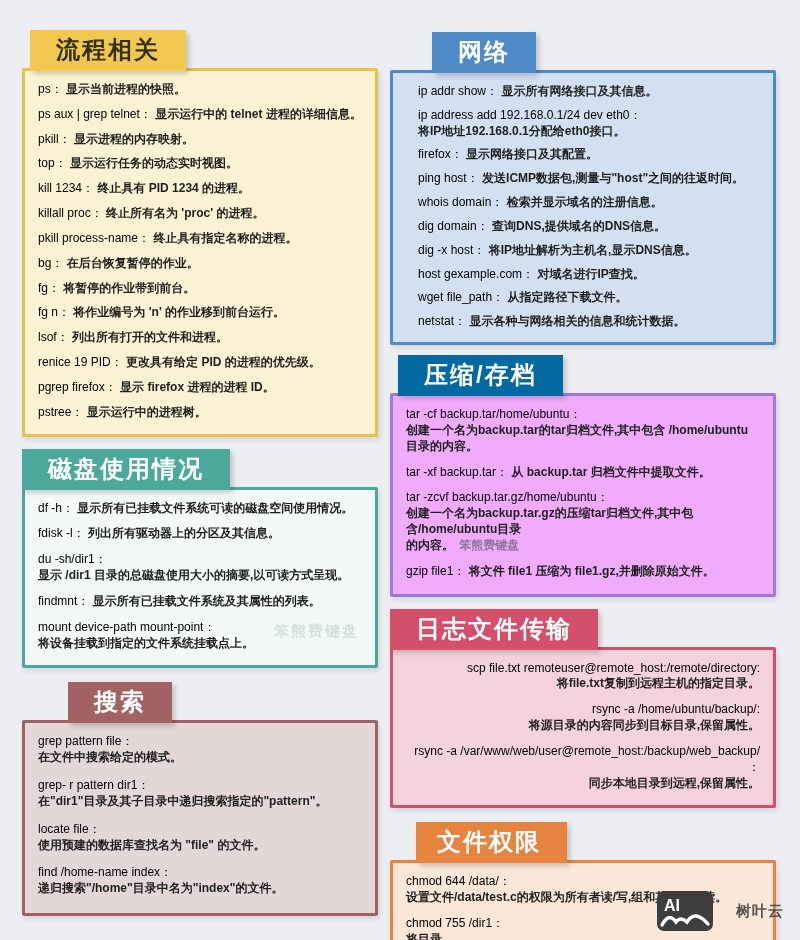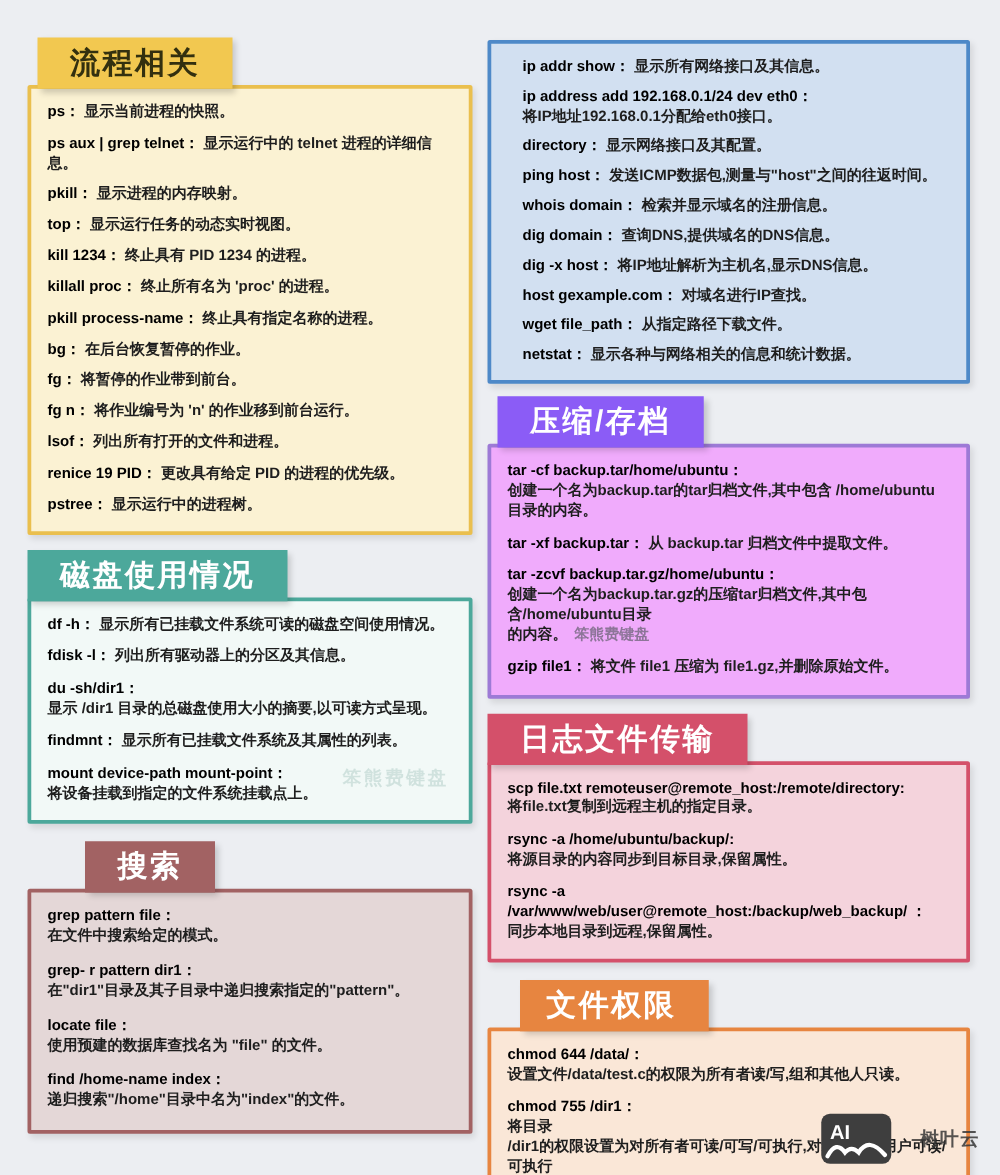--- a/index.html
+++ b/index.html
@@ -8,38 +8,38 @@
   .cols{display:flex;align-items:flex-start;}
   .col-left{width:356px;margin-left:22px;margin-top:30px;}
   .col-right{width:386px;margin-left:12px;margin-top:32px;}
   .section{display:block;}
   .tab{display:inline-block;position:relative;z-index:2;margin-bottom:-3px;
        padding:4px 26px 5px;font-size:24px;font-weight:bold;letter-spacing:2px;
        box-shadow:3px 3px 5px rgba(0,0,0,0.18);}
   .panel-body{position:relative;border:3px solid;padding:11px 13px 4px;border-radius:2px;
        box-shadow:2px 3px 5px rgba(0,0,0,0.10);}
   .item{font-size:12px;line-height:1.32;color:#1b1b1b;}
-  .cmd{font-weight:bold;color:#000;}
+  .cmd{font-weight:normal;color:#000;}
   .desc{font-weight:bold;color:#1e1e1e;white-space:pre-line;}
   .wm-inline{font-weight:bold;color:#6d6478;opacity:0.75;padding-left:2px;}
   .panel-wm{position:absolute;right:16px;bottom:24px;font-size:15px;font-weight:bold;
        color:#3e7d71;opacity:0.18;letter-spacing:2px;pointer-events:none;}
   
   .s-process .tab{margin-left:8px;}
   .s-disk{display:block;margin-top:12px;} .s-disk .tab{margin-left:0;}
   .s-search{display:block;margin-top:14px;} .s-search .tab{margin-left:46px;}
   .s-network .tab{margin-left:42px;}
   .s-archive{display:block;margin-top:10px;} .s-archive .tab{margin-left:8px;}
   .s-transfer{display:block;margin-top:12px;} .s-transfer .tab{margin-left:0;}
   .s-permission{display:block;margin-top:14px;} .s-permission .tab{margin-left:26px;padding-left:21px;}
   .s-process .item{margin-bottom:9px;}
   .s-network .item{margin-bottom:8px;padding-left:12px;}
   .s-disk .item{margin-bottom:10px;}
   .s-archive .item{margin-bottom:10px;}
-  .s-transfer .item{margin-bottom:10px;}
+  .s-transfer .item{margin-bottom:10px;text-align:right;}
   .s-search .item{margin-bottom:12px;}
   .s-permission .item{margin-bottom:10px;}
   
   .brand{position:absolute;right:16px;bottom:8px;display:flex;align-items:center;gap:22px;z-index:5;}
   .brand-name{font-size:15px;font-weight:bold;color:rgba(55,55,55,0.85);letter-spacing:1px;}
 </style>
 </head>
 <body>
 
 <div class="page">
@@ -89,20 +89,23 @@
   </div>
 
   <div class="item">
     <span class="cmd">lsof：</span><span class="sep"> </span><span class="desc">列出所有打开的文件和进程。</span>
   </div>
 
   <div class="item">
     <span class="cmd">renice 19 PID：</span><span class="sep"> </span><span class="desc">更改具有给定 PID 的进程的优先级。</span>
   </div>
 
+  <div class="item">
+    <span class="cmd">pgrep firefox：</span><span class="sep"> </span><span class="desc">显示 firefox 进程的进程 ID。</span>
+  </div>
 
   <div class="item">
     <span class="cmd">pstree：</span><span class="sep"> </span><span class="desc">显示运行中的进程树。</span>
   </div>
 </div>
   </div>
 
   <div class="section s-disk">
     <div class="tab" style="background: rgb(76, 168, 155); color: rgb(255, 255, 255);">磁盘使用情况</div>
     <div class="panel-body" style="background: rgb(242, 249, 247); border-color: rgb(76, 168, 155);">
@@ -147,31 +150,32 @@
 
   <div class="item">
     <span class="cmd">find /home-name index：</span><br><span class="desc">递归搜索"/home"目录中名为"index"的文件。</span>
   </div>
 
 </div>
   </div>
 </div>
     <div class="col-right" id="col-right">
   <div class="section s-network">
+    <div class="tab" style="background: rgb(78, 137, 200); color: rgb(255, 255, 255);">网络</div>
     <div class="panel-body" style="background: rgb(210, 224, 241); border-color: rgb(78, 137, 200);">
   <div class="item">
     <span class="cmd">ip addr show：</span><span class="sep"> </span><span class="desc">显示所有网络接口及其信息。</span>
   </div>
 
   <div class="item">
     <span class="cmd">ip address add 192.168.0.1/24 dev eth0：</span><br><span class="desc">将IP地址192.168.0.1分配给eth0接口。</span>
   </div>
 
   <div class="item">
-    <span class="cmd">directory：</span><span class="sep"> </span><span class="desc">显示网络接口及其配置。</span>
+    <span class="cmd">firefox：</span><span class="sep"> </span><span class="desc">显示网络接口及其配置。</span>
   </div>
 
   <div class="item">
     <span class="cmd">ping host：</span><span class="sep"> </span><span class="desc">发送ICMP数据包,测量与"host"之间的往返时间。</span>
   </div>
 
   <div class="item">
     <span class="cmd">whois domain：</span><span class="sep"> </span><span class="desc">检索并显示域名的注册信息。</span>
   </div>
 
@@ -191,21 +195,21 @@
     <span class="cmd">wget file_path：</span><span class="sep"> </span><span class="desc">从指定路径下载文件。</span>
   </div>
 
   <div class="item">
     <span class="cmd">netstat：</span><span class="sep"> </span><span class="desc">显示各种与网络相关的信息和统计数据。</span>
   </div>
 </div>
   </div>
 
   <div class="section s-archive">
-    <div class="tab" style="background: #8b5cf6; color: rgb(255, 255, 255);">压缩/存档</div>
+    <div class="tab" style="background: #0369a1; color: rgb(255, 255, 255);">压缩/存档</div>
     <div class="panel-body" style="background: #f0abfc; border-color: rgb(157, 122, 214);">
   <div class="item">
     <span class="cmd">tar -cf backup.tar/home/ubuntu：</span><br><span class="desc">创建一个名为backup.tar的tar归档文件,其中包含 /home/ubuntu
 目录的内容。</span>
   </div>
 
   <div class="item">
     <span class="cmd">tar -xf backup.tar：</span><span class="sep"> </span><span class="desc">从 backup.tar 归档文件中提取文件。</span>
   </div>
 

